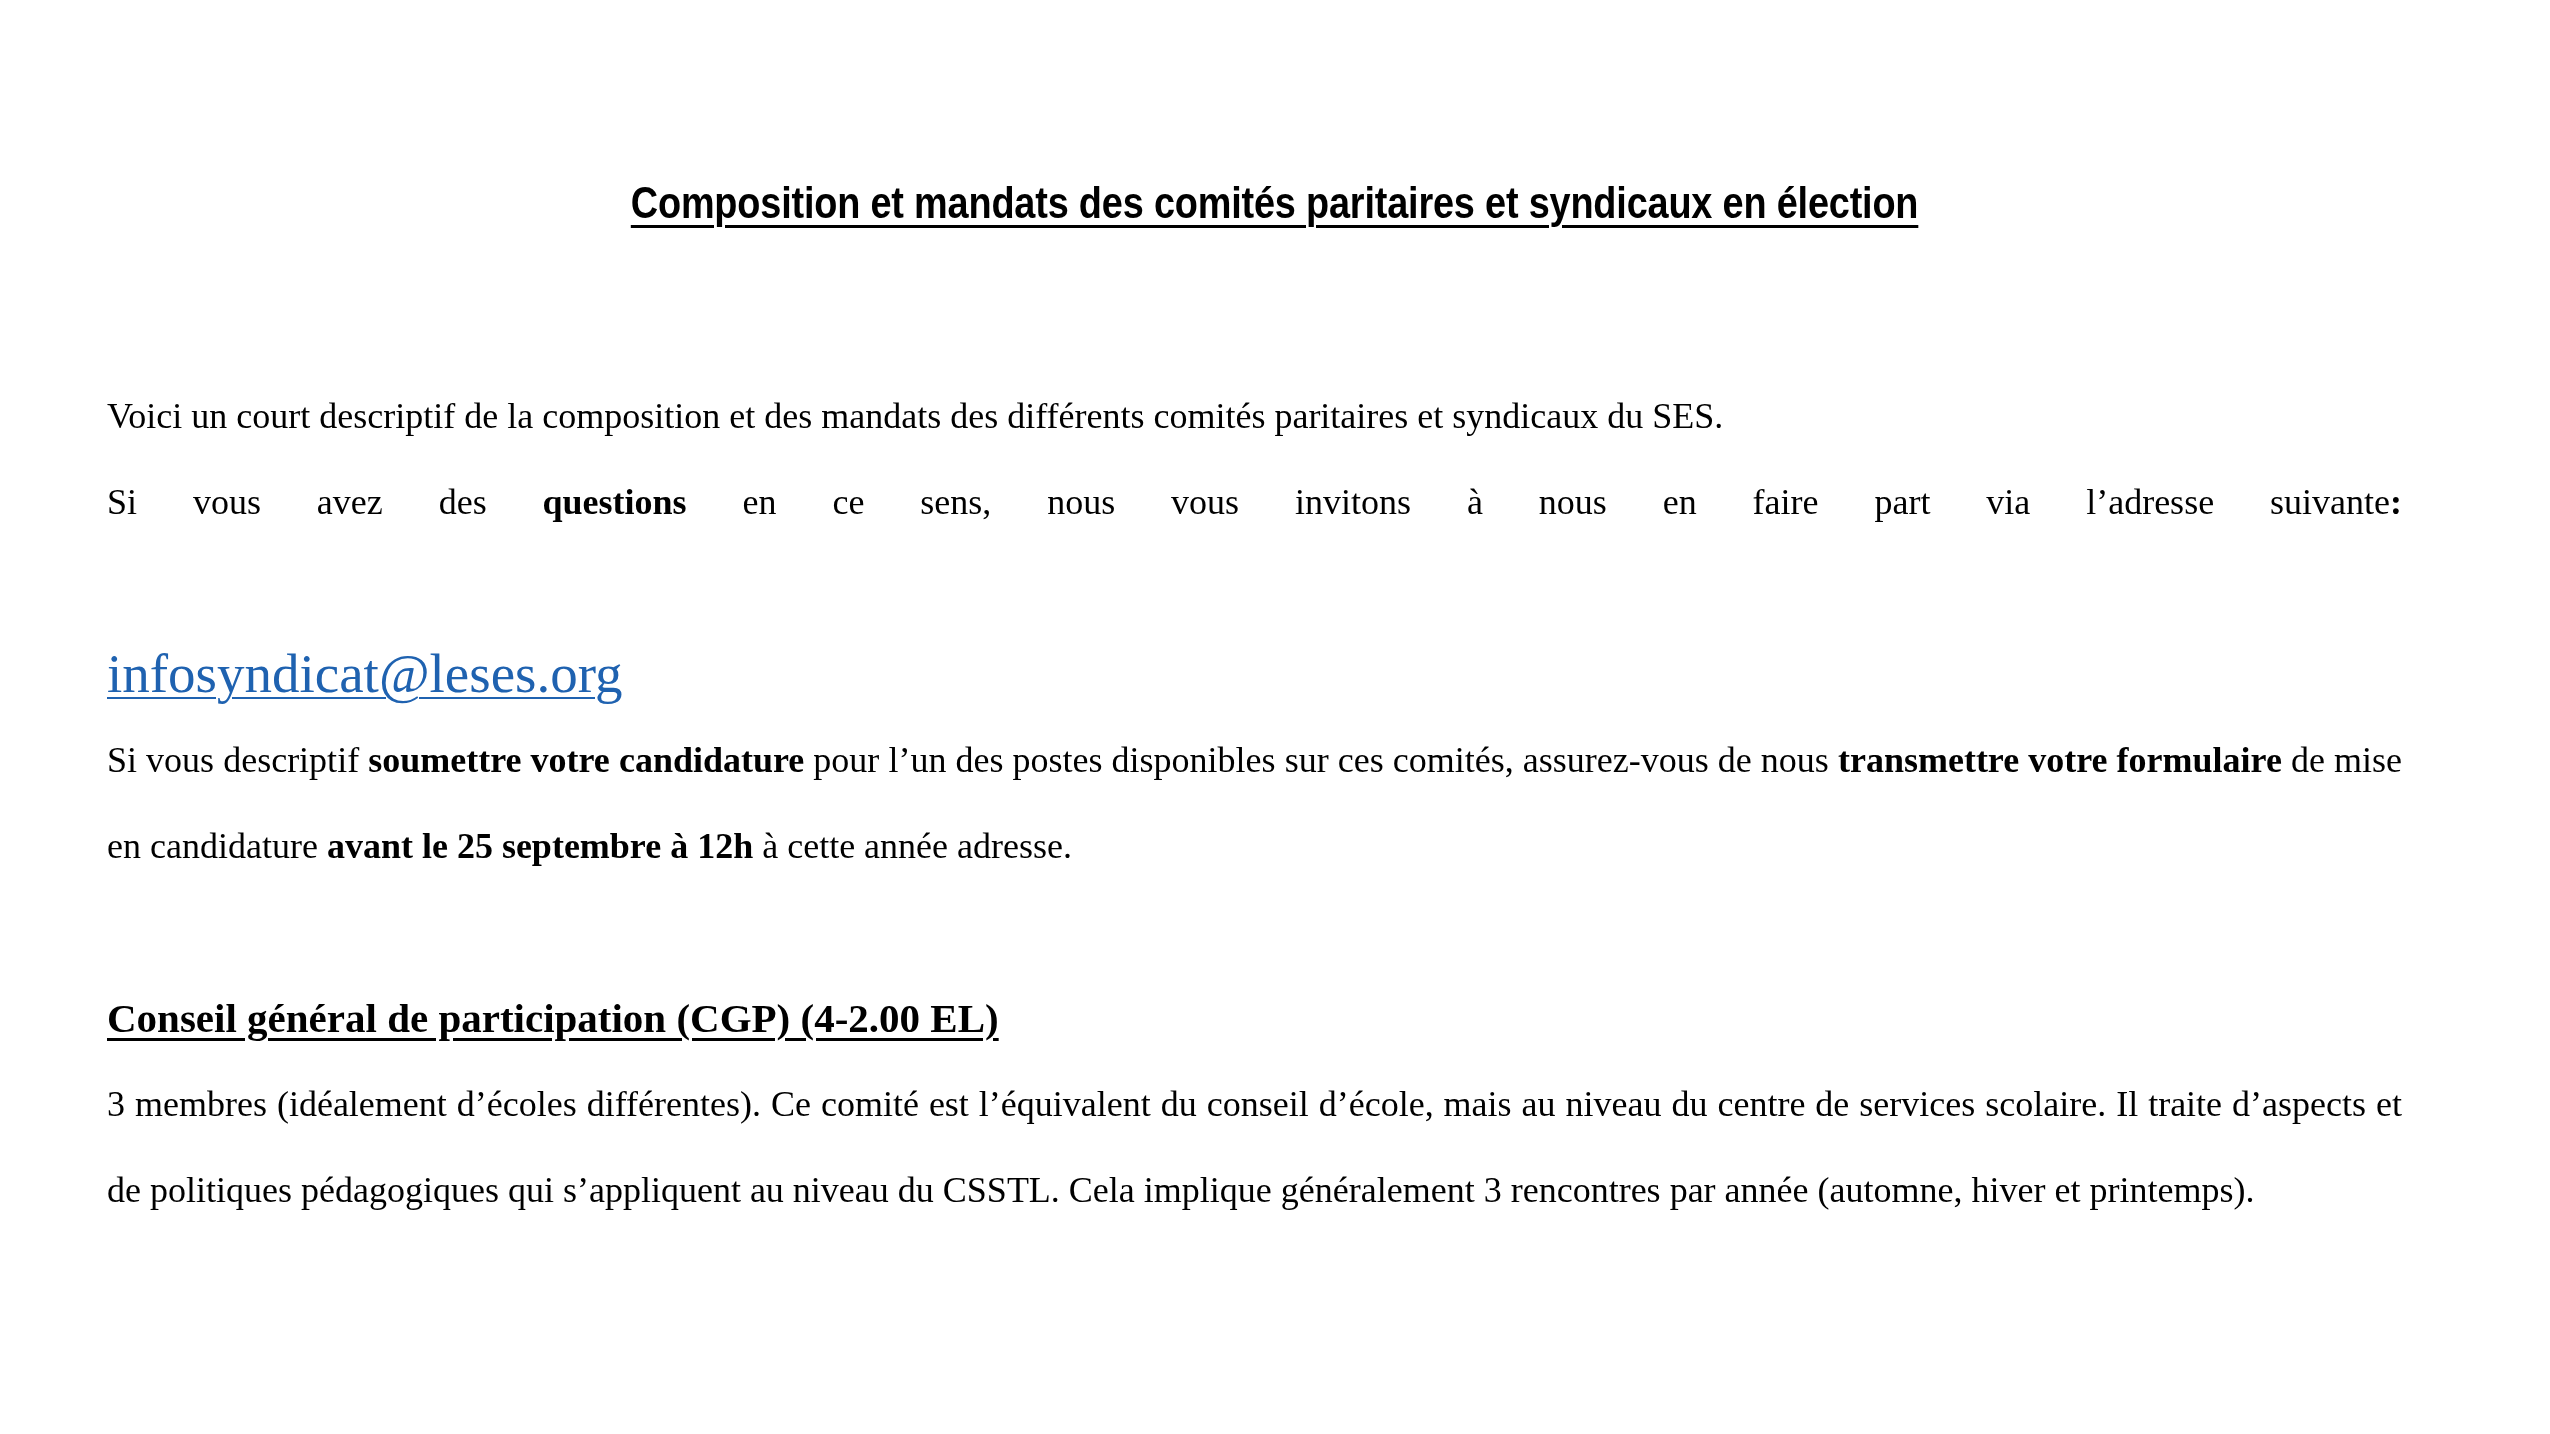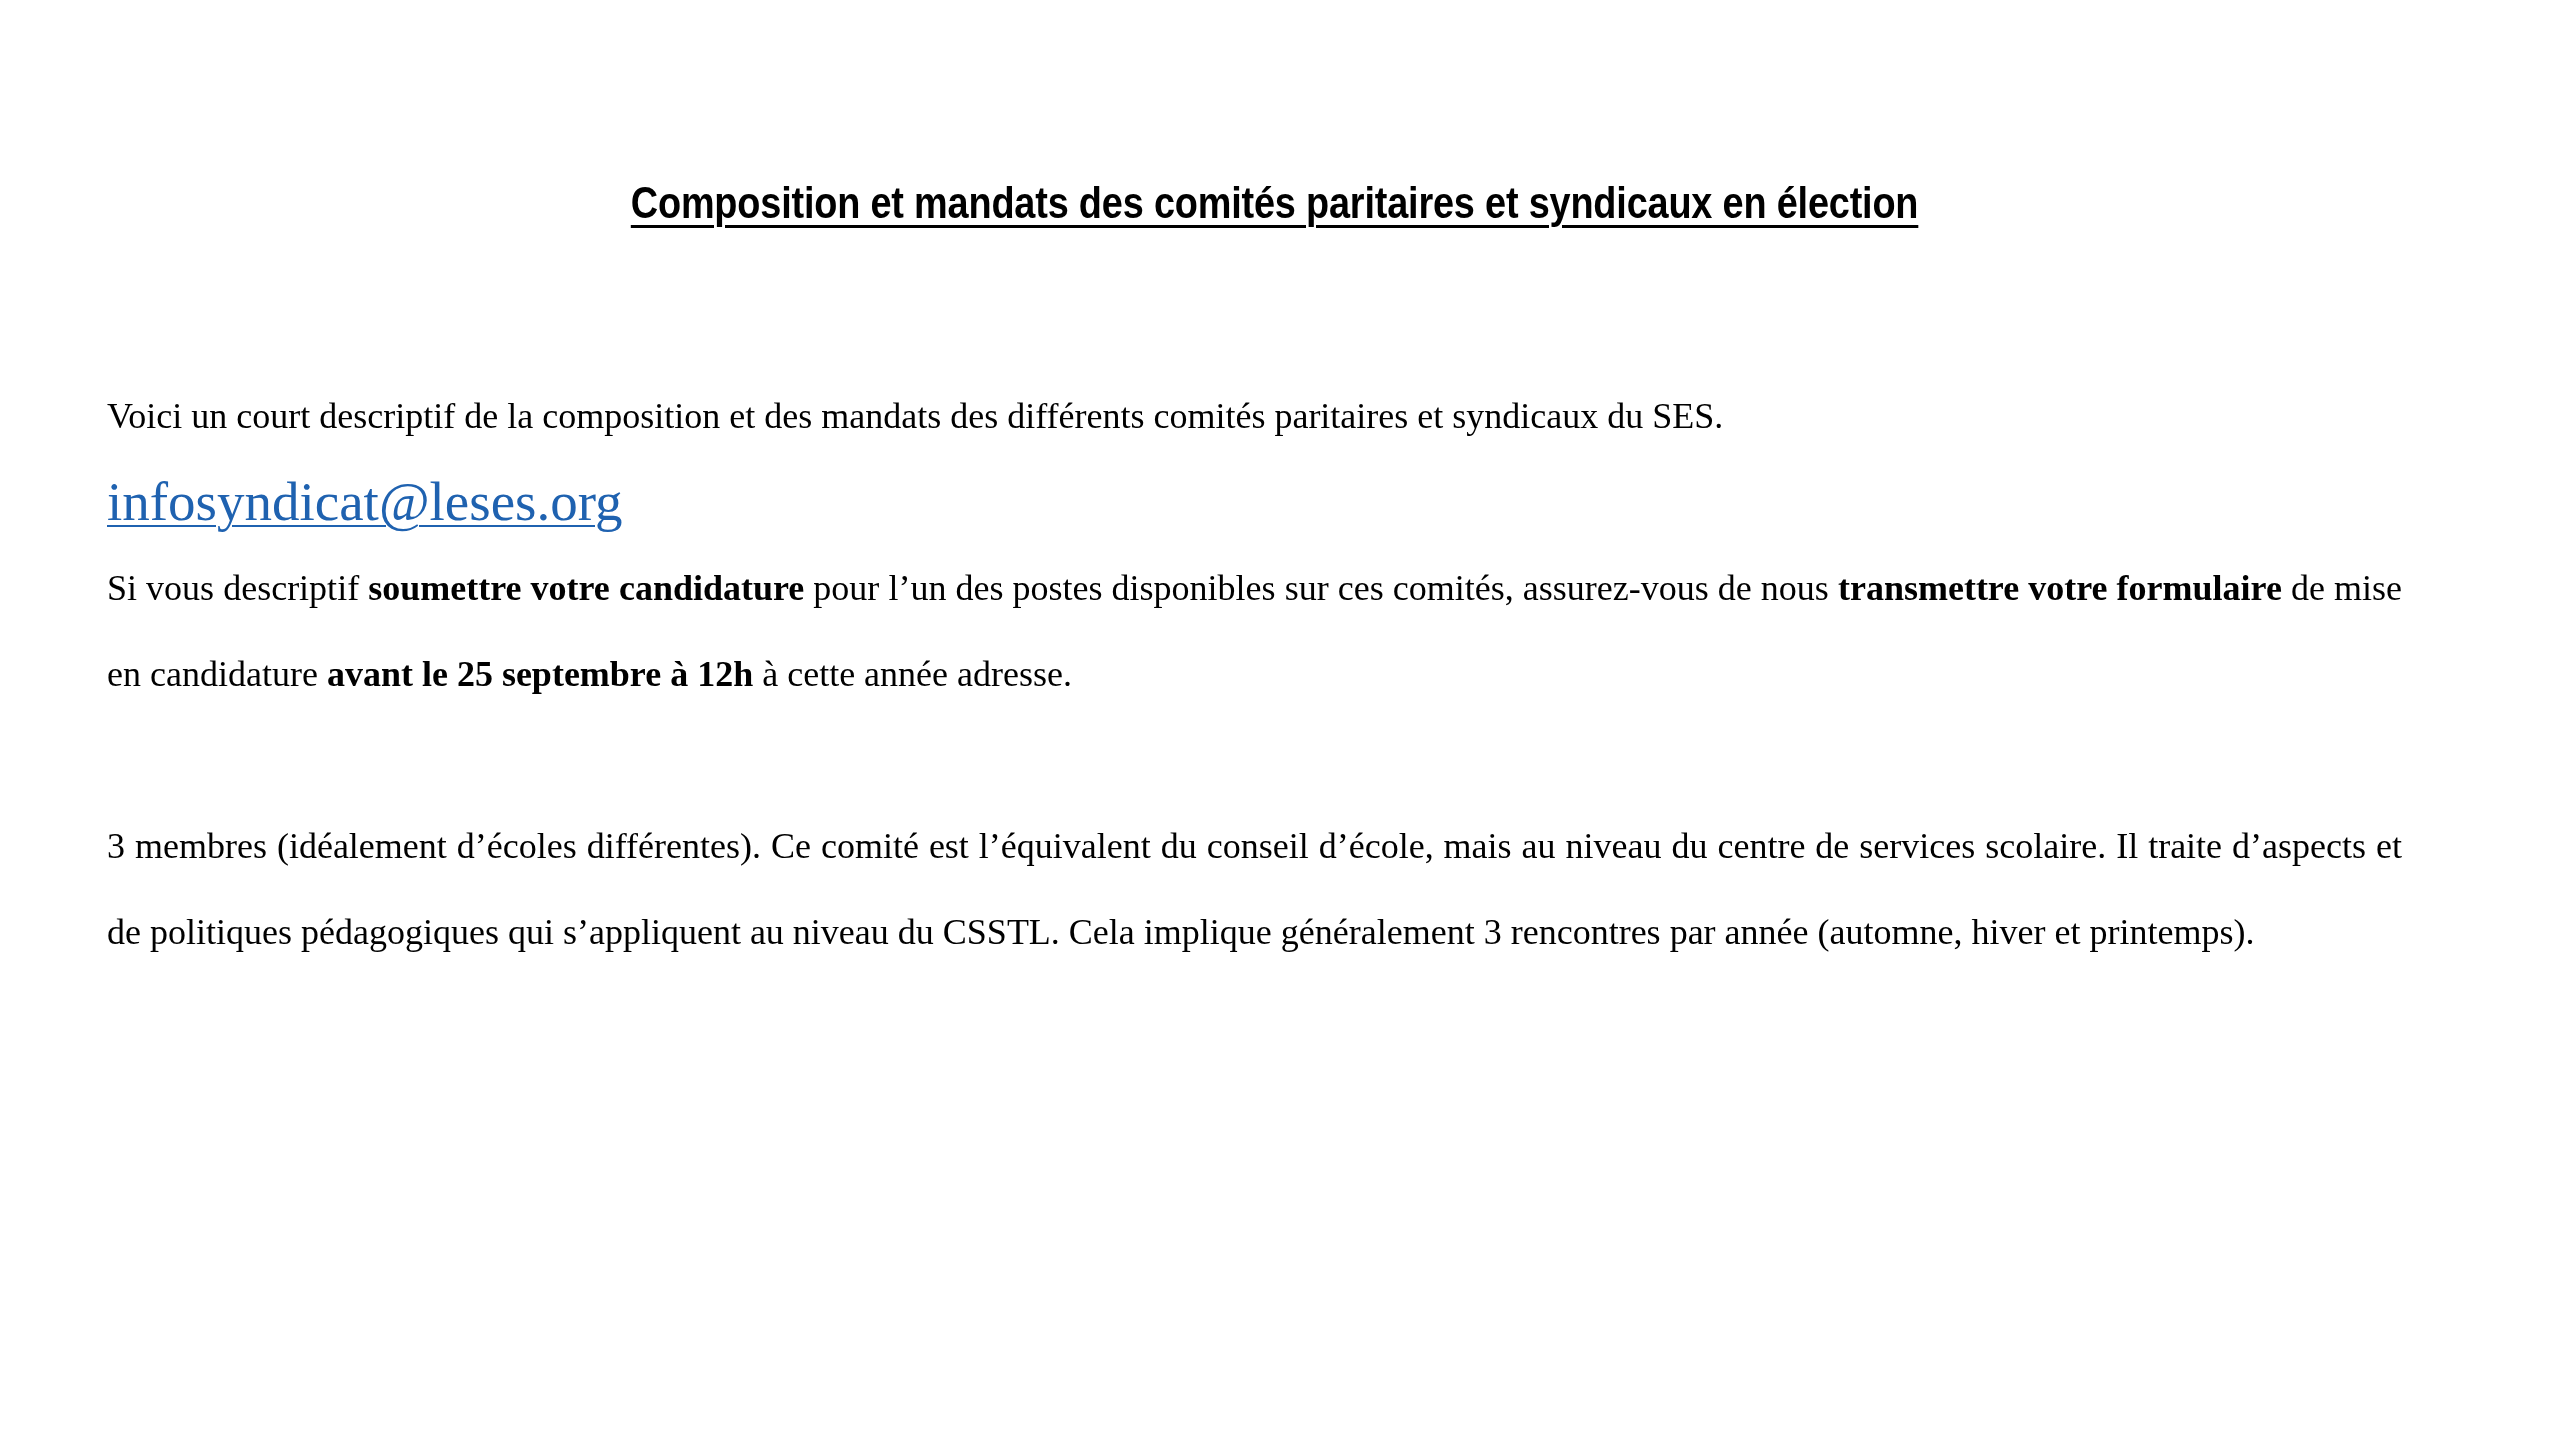--- a/index.html
+++ b/index.html
@@ -137,24 +137,26 @@
 <div class="page">
 
   <div class="doc-title-wrap">
     <span class="doc-title">Composition et mandats des comités paritaires et syndicaux en élection</span>
   </div>
 
   <div class="body-block">
 
     <p class="para last-left"><span>Voici un court descriptif de la composition et des mandats des différents comités paritaires et syndicaux du SES.</span></p>
 
+    <p class="para"><span>Si vous avez des </span><strong class="b">questions</strong><span> en ce sens, nous vous invitons à nous en faire part via l’adresse suivante</span><span class="colon-bold">:</span><span class="justify-filler"></span></p>
 
     <p class="link-line"><a class="maillink" href="#">infosyndicat@leses.org</a></p>
 
     <p class="para"><span>Si vous descriptif </span><strong class="b">soumettre votre candidature</strong><span> pour l’un des postes disponibles sur ces comités, assurez-vous de nous </span><strong class="b">transmettre votre formulaire</strong><span> de mise en candidature </span><span class="bold-underline">avant le 25 septembre à 12h</span><span> à cette année adresse.</span></p>
 
     <div class="gap"></div>
 
+    <h2 class="section-heading"><span class="underline-span">Conseil général de participation (CGP) (4-2.00 EL)</span></h2>
 
     <p class="para"><span>3 membres (idéalement d’écoles différentes). Ce comité est l’équivalent du conseil d’école, mais au niveau du centre de services scolaire. Il traite d’aspects et de politiques pédagogiques qui s’appliquent au niveau du CSSTL.  Cela implique généralement 3 rencontres par année (automne, hiver et printemps).</span></p>
 
   </div>
 </div>
 
 </body></html>

